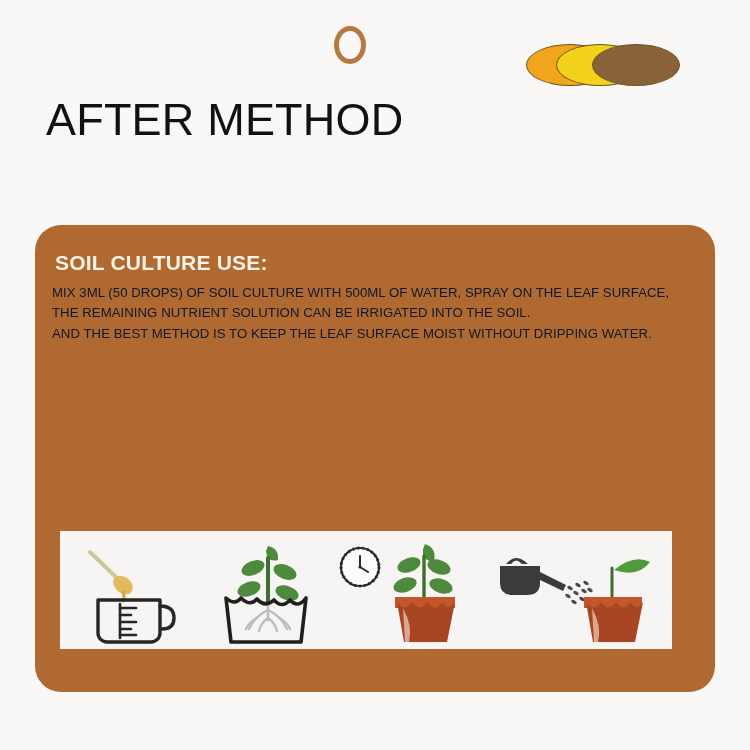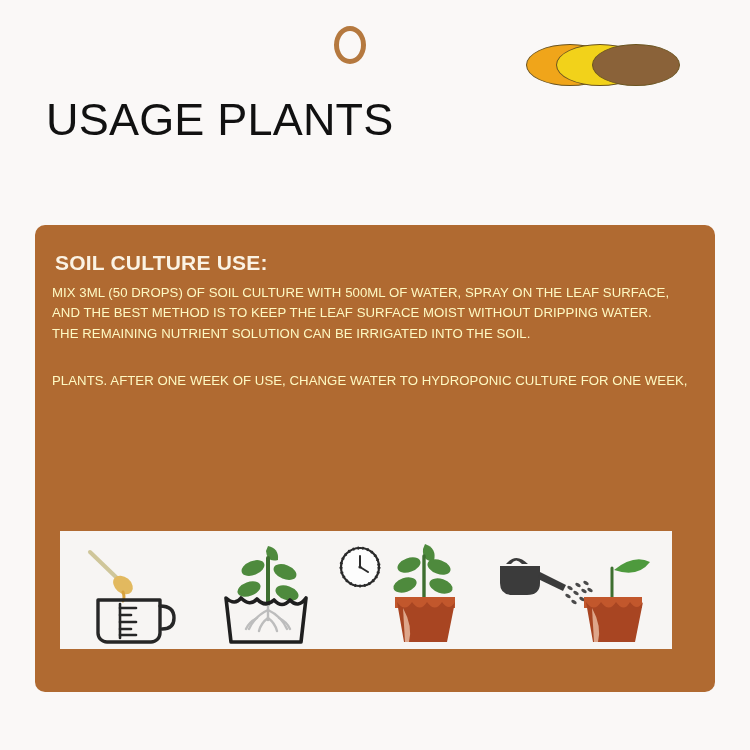--- a/index.html
+++ b/index.html
@@ -66,21 +66,21 @@
   }
 
   
   .card {
     position: absolute;
     left: 35px;
     top: 225px;
     width: 680px;
     height: 467px;
     background: #b06a31;
-    border-radius: 10px;
+    border-radius: 26px;
     box-sizing: border-box;
     padding: 12px;
   }
 
   .section {
     position: absolute;
     left: 0;
     right: 0;
   }
   .section-soil { top: 26px; }
@@ -89,21 +89,21 @@
   .section-heading {
     margin: 0 0 9px 20px;
     color: #fbf3e4;
     font-size: 21px;
     font-weight: 700;
     letter-spacing: 0.2px;
     line-height: 1.1;
   }
   .section-body {
     margin: 0 12px 0 17px;
-    color: #fef9c3;
+    color: #0f172a;
     font-size: 13.2px;
     line-height: 1.54;
     letter-spacing: 0.05px;
   }
   .section-body .ln { display: block; white-space: nowrap; }
 
   
   .illus-panel {
     position: absolute;
     left: 25px;
@@ -132,36 +132,35 @@
 <div class="page">
 
   <div class="deco-ring"></div>
 
   <div class="deco-ellipses">
     <div class="el el-orange"></div>
     <div class="el el-yellow"></div>
     <div class="el el-brown"></div>
   </div>
 
-  <div class="page-title">USAGE PLANTS</div>
+  <div class="page-title">AFTER METHOD</div>
 
   <div class="card">
 
     <div class="section section-soil">
       <h2 class="section-heading">SOIL CULTURE USE:</h2>
       <div class="section-body">
         <span class="ln">MIX 3ML (50 DROPS) OF SOIL CULTURE WITH 500ML OF WATER, SPRAY ON THE LEAF SURFACE,</span>
+        <span class="ln">THE REMAINING NUTRIENT SOLUTION CAN BE IRRIGATED INTO THE SOIL.</span>
         <span class="ln">AND THE BEST METHOD IS TO KEEP THE LEAF SURFACE MOIST WITHOUT DRIPPING WATER.</span>
-        <span class="ln">THE REMAINING NUTRIENT SOLUTION CAN BE IRRIGATED INTO THE SOIL.</span>
       </div>
     </div>
 
     <div class="section section-hydro">
       <div class="section-body">
-        <span class="ln">PLANTS. AFTER ONE WEEK OF USE, CHANGE WATER TO HYDROPONIC CULTURE FOR ONE WEEK,</span>
       </div>
     </div>
 
     <div class="illus-panel">
 
       <div class="step">
         <svg width="130" height="108" viewBox="0 0 130 108">
           <g>
             <path d="M16 14 L44 41" stroke="#cfc69a" stroke-width="4" stroke-linecap="round" fill="none"></path>
             <ellipse cx="49" cy="47" rx="11" ry="8" transform="rotate(40 49 47)" fill="#e2b95f"></ellipse>

